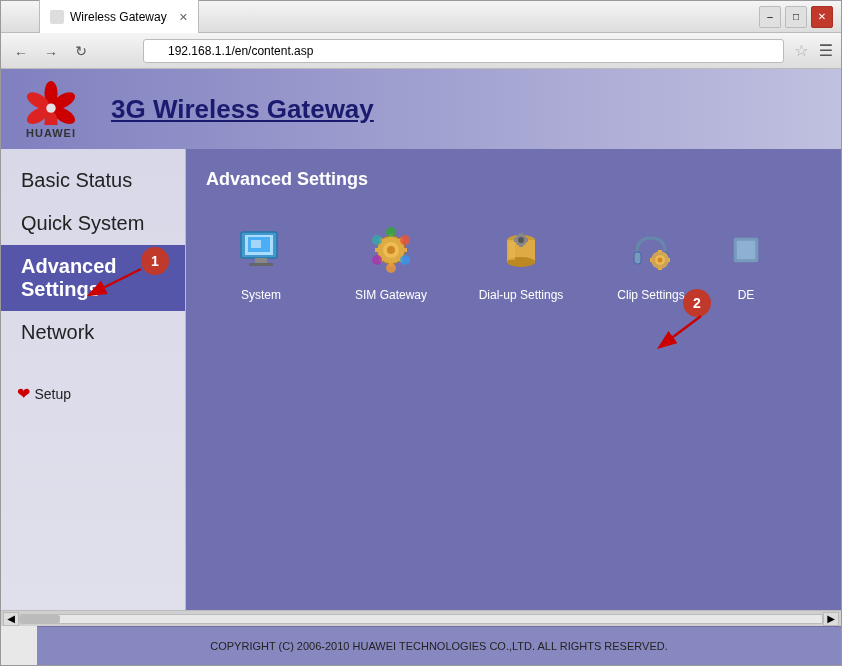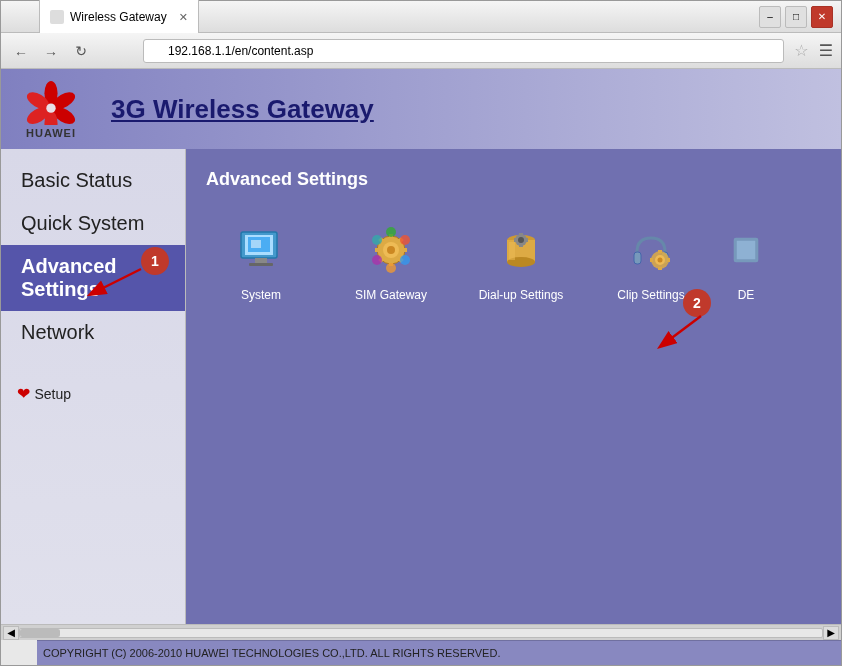--- a/index.html
+++ b/index.html
@@ -45,21 +45,21 @@
     .content { flex: 1; background: #7070b0; padding: 20px; overflow: auto; position: relative; }
     .content-title { color: white; font-size: 18px; font-weight: bold; margin-bottom: 20px; }
 
     
     .icon-grid { display: flex; flex-wrap: wrap; gap: 20px; }
     .icon-item { display: flex; flex-direction: column; align-items: center; width: 110px; cursor: pointer; padding: 10px; border-radius: 4px; }
     .icon-box { width: 60px; height: 60px; display: flex; align-items: center; justify-content: center; margin-bottom: 8px; }
     .icon-label { color: white; font-size: 12px; text-align: center; line-height: 1.3; }
 
     
-    .footer { background: #8888c0; text-align: left; padding: 6px; font-size: 11px; color: #222; border-top: 1px solid #7070a0; margin-left: 36px; }
+    .footer { background: #8888c0; text-align: center; padding: 13px; font-size: 11px; color: #222; border-top: 1px solid #7070a0; margin-left: 36px; }
     .scrollbar-area { height: 16px; background: #d0d0d0; border-top: 1px solid #bbb; display: flex; align-items: center; padding: 0 2px; }
     .scrollbar-track { flex: 1; height: 10px; background: #e8e8e8; border: 1px solid #bbb; border-radius: 2px; position: relative; }
     .scrollbar-thumb { width: 40px; height: 100%; background: #bbb; border-radius: 2px; }
 
     
     .annotation-circle { width: 28px; height: 28px; border-radius: 50%; background: #c0392b; color: white; font-size: 14px; font-weight: bold; display: flex; align-items: center; justify-content: center; position: absolute; z-index: 10; }
 
     
     .icon-svg { width: 52px; height: 52px; }
   </style>

